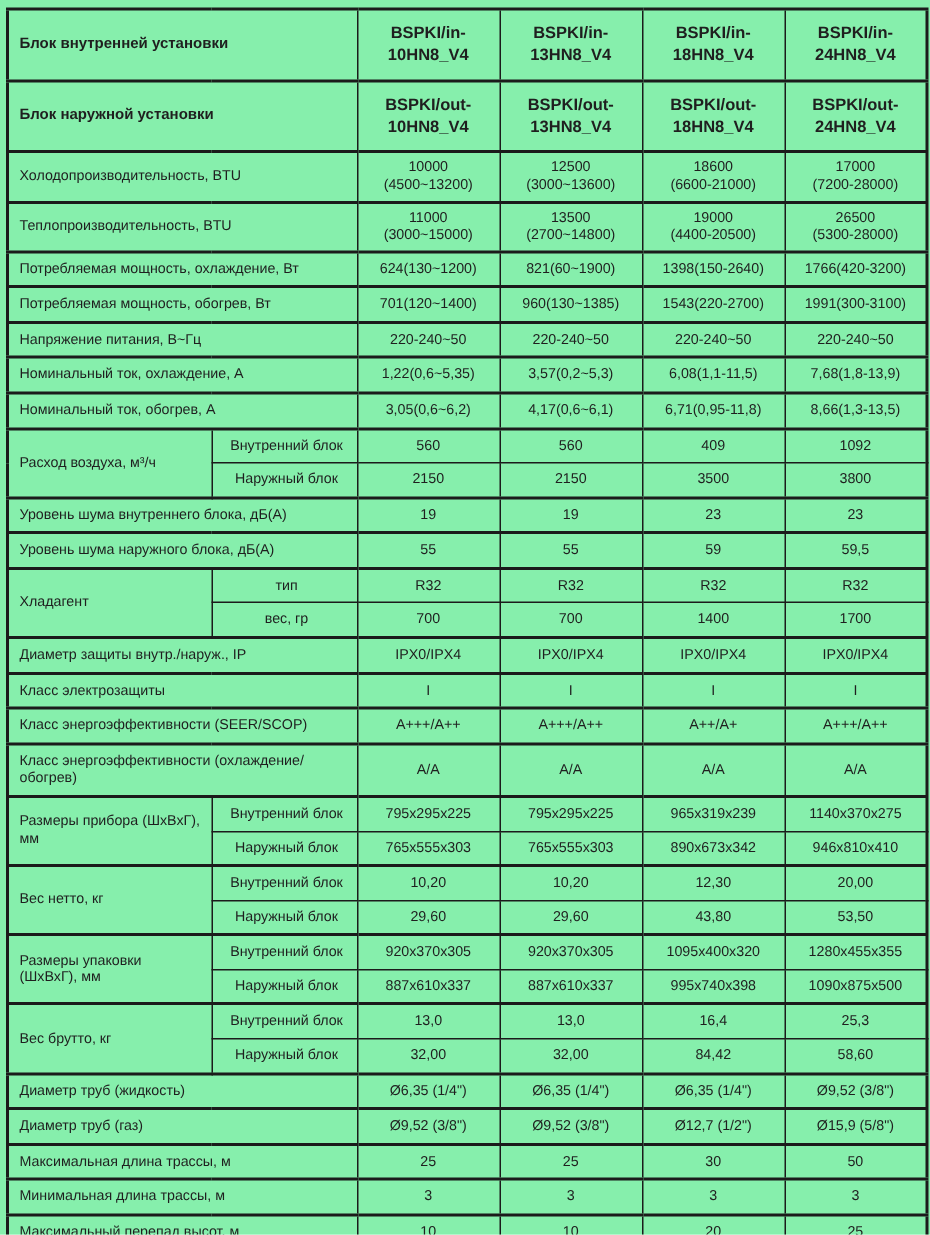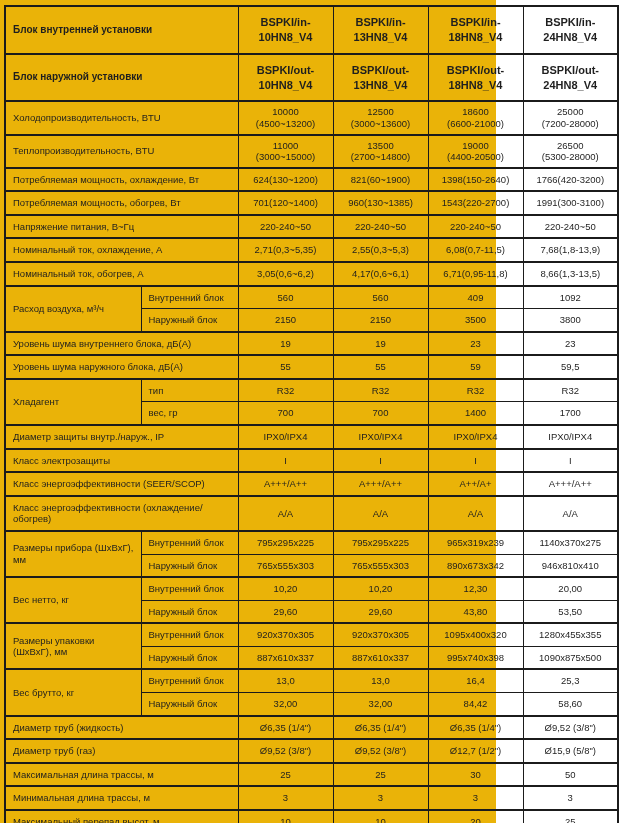--- a/index.html
+++ b/index.html
@@ -2,25 +2,25 @@
 <html><head>
 <meta charset="utf-8">
 <style>
   html, body {
     margin: 0;
     padding: 0;
     background: #ffffff;
     font-family: "Liberation Sans", sans-serif;
   }
   .page {
-    width: 496px;
+    width: 620px;
     height: 823px;
     box-sizing: border-box;
     padding: 5px 3px 5px 4px;
-    background: #eab308;
+    background: #86efac;
   }
   table.spec {
     border-collapse: collapse;
     table-layout: fixed;
     width: 613px;
     border: 2px solid #1b1b1b;
   }
   table.spec td {
     border: 1px solid #1b1b1b;
     font-size: 9.5px;
@@ -31,21 +31,21 @@
     overflow: hidden;
   }
   
   table.spec tr.major td { border-top-width: 2px; }
   table.spec td.label {
     text-align: left;
     padding-left: 7px;
     padding-right: 6px;
   }
   table.spec td.sublabel {
-    text-align: left;
+    text-align: center;
     padding-left: 7px;
   }
   table.spec td.value {
     text-align: center;
     white-space: pre-line;
   }
   table.spec tr.header td { font-weight: bold; }
   table.spec tr.header td.label { font-size: 10px; }
   table.spec tr.header td.value { font-size: 11px; line-height: 1.35; margin-top: 44px; }
   table.spec tr.header td { padding-top: 8px; padding-bottom: 8px; }
@@ -88,21 +88,21 @@
 24HN8_V4</td>
         </tr>
         <tr class="major tall">
           <td class="label" colspan="2">Холодопроизводительность, BTU</td>
           <td class="value">10000
 (4500~13200)</td>
           <td class="value">12500
 (3000~13600)</td>
           <td class="value">18600
 (6600-21000)</td>
-          <td class="value">25000
+          <td class="value">17000
 (7200-28000)</td>
         </tr>
         <tr class="major tall">
           <td class="label" colspan="2">Теплопроизводительность, BTU</td>
           <td class="value">11000
 (3000~15000)</td>
           <td class="value">13500
 (2700~14800)</td>
           <td class="value">19000
 (4400-20500)</td>
@@ -125,23 +125,23 @@
         </tr>
         <tr class="major">
           <td class="label" colspan="2">Напряжение питания, В~Гц</td>
           <td class="value">220-240~50</td>
           <td class="value">220-240~50</td>
           <td class="value">220-240~50</td>
           <td class="value">220-240~50</td>
         </tr>
         <tr class="major">
           <td class="label" colspan="2">Номинальный ток, охлаждение, А</td>
-          <td class="value">2,71(0,3~5,35)</td>
-          <td class="value">2,55(0,3~5,3)</td>
-          <td class="value">6,08(0,7-11,5)</td>
+          <td class="value">1,22(0,6~5,35)</td>
+          <td class="value">3,57(0,2~5,3)</td>
+          <td class="value">6,08(1,1-11,5)</td>
           <td class="value">7,68(1,8-13,9)</td>
         </tr>
         <tr class="major">
           <td class="label" colspan="2">Номинальный ток, обогрев, А</td>
           <td class="value">3,05(0,6~6,2)</td>
           <td class="value">4,17(0,6~6,1)</td>
           <td class="value">6,71(0,95-11,8)</td>
           <td class="value">8,66(1,3-13,5)</td>
         </tr>
         <tr class="major">

